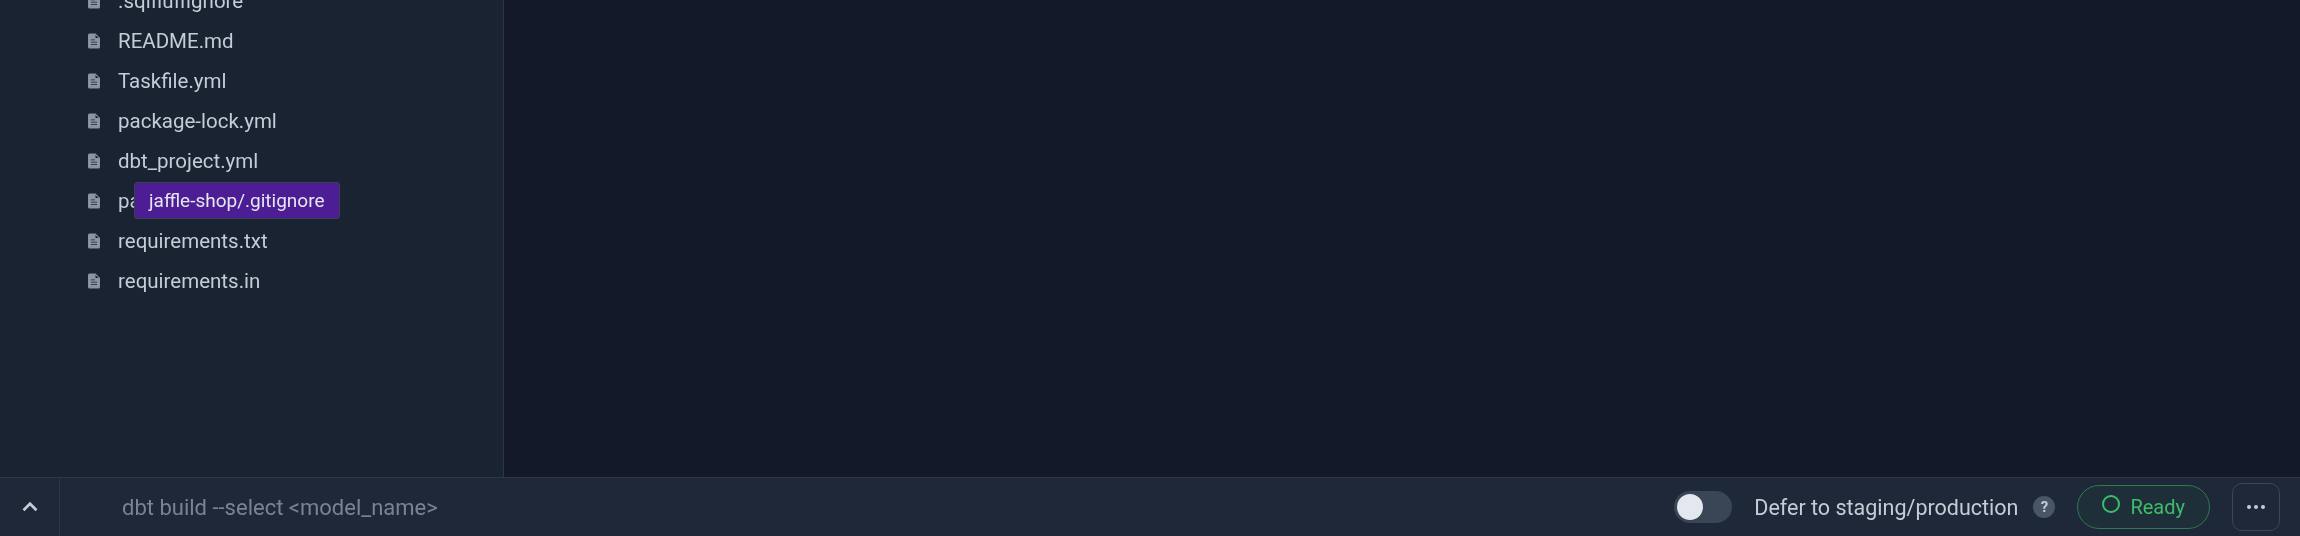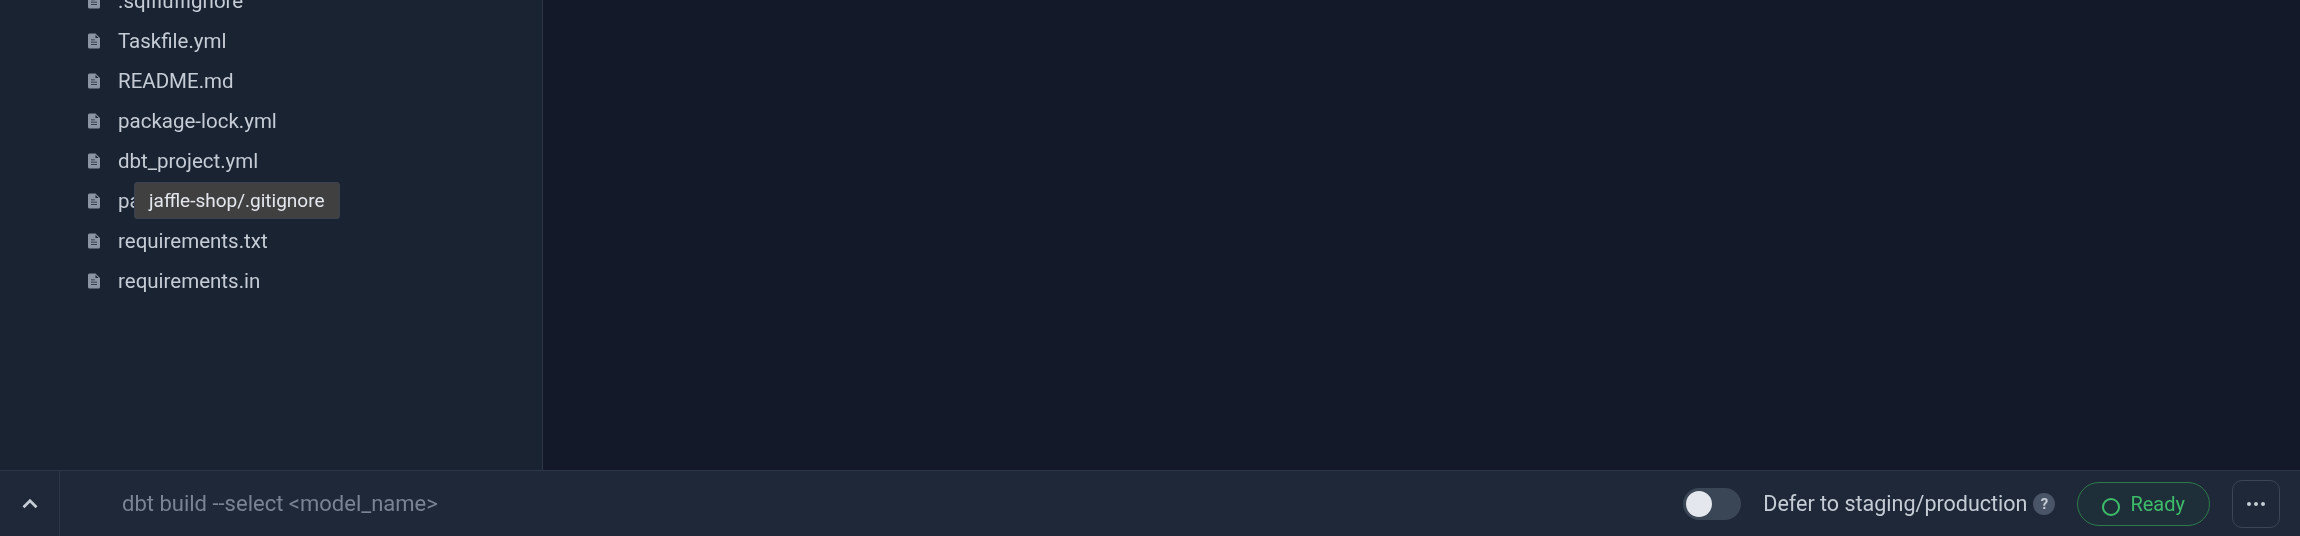--- a/index.html
+++ b/index.html
@@ -19,21 +19,21 @@
       flex-direction: column;
     }
 
     .main-area {
       display: flex;
       flex: 1;
       overflow: hidden;
     }
 
     .sidebar {
-      width: 543px;
+      width: 504px;
       background: #1a2332;
       border-right: 1px solid #2d3646;
       padding-top: 0;
       padding-left: 70px;
       position: relative;
     }
 
     .file-list {
       list-style: none;
     }
@@ -59,38 +59,38 @@
     }
 
     .file-icon svg {
       width: 18px;
       height: 18px;
       fill: #8b94a3;
     }
 
     .tooltip {
       position: absolute;
-      background: #404040;
+      background: #4c1d95;
       color: #e4e8ee;
       padding: 6px 14px;
       font-size: 19px;
       border-radius: 3px;
       white-space: nowrap;
       pointer-events: none;
       z-index: 10;
       border: 1px solid #3a4252;
     }
 
     .editor-area {
       flex: 1;
       background: #14192a;
     }
 
     .bottom-bar {
-      height: 66px;
+      height: 59px;
       background: #1e2838;
       border-top: 1px solid #2d3646;
       display: flex;
       align-items: center;
       padding: 0 20px 0 0;
       gap: 22px;
     }
 
     .expand-button {
       width: 60px;
@@ -147,41 +147,41 @@
       position: absolute;
       top: 3px;
       left: 3px;
     }
 
     .defer-label {
       font-size: 21.5px;
       color: #c5ccd6;
       display: flex;
       align-items: center;
-      gap: 6px;
+      gap: 15px;
       justify-content: space-between;
     }
 
     .help-icon {
       width: 22px;
       height: 22px;
       border-radius: 50%;
       background: #4a5568;
       display: inline-flex;
       align-items: center;
       justify-content: center;
       font-size: 15px;
       color: #c5ccd6;
       font-weight: bold;
       cursor: pointer;
     }
 
     .status-badge {
       display: flex;
-      align-items: flex-end;
+      align-items: flex-start;
       gap: 10px;
       padding: 9px 24px;
       border: 1.5px solid #2d7a4d;
       border-radius: 22px;
       font-size: 20px;
       color: #3dbc6a;
       background: rgba(45, 122, 77, 0.1);
     }
 
     .status-circle {
@@ -219,29 +219,29 @@
             </svg>
         </span>
         <span>.sqlfluffignore</span>
       </li>
       <li class="file-item">
         <span class="file-icon">
           <svg viewBox="0 0 24 24">
               <path d="M14 2H6a2 2 0 0 0-2 2v16a2 2 0 0 0 2 2h12a2 2 0 0 0 2-2V8l-6-6zm0 2l4 4h-4V4zM8 13h8v1H8v-1zm0 3h8v1H8v-1zm0-6h5v1H8v-1z"></path>
             </svg>
         </span>
+        <span>README.md</span>
+      </li>
+      <li class="file-item">
+        <span class="file-icon">
+          <svg viewBox="0 0 24 24">
+              <path d="M14 2H6a2 2 0 0 0-2 2v16a2 2 0 0 0 2 2h12a2 2 0 0 0 2-2V8l-6-6zm0 2l4 4h-4V4zM8 13h8v1H8v-1zm0 3h8v1H8v-1zm0-6h5v1H8v-1z"></path>
+            </svg>
+        </span>
         <span>Taskfile.yml</span>
-      </li>
-      <li class="file-item">
-        <span class="file-icon">
-          <svg viewBox="0 0 24 24">
-              <path d="M14 2H6a2 2 0 0 0-2 2v16a2 2 0 0 0 2 2h12a2 2 0 0 0 2-2V8l-6-6zm0 2l4 4h-4V4zM8 13h8v1H8v-1zm0 3h8v1H8v-1zm0-6h5v1H8v-1z"></path>
-            </svg>
-        </span>
-        <span>README.md</span>
       </li>
       <li class="file-item">
         <span class="file-icon">
           <svg viewBox="0 0 24 24">
               <path d="M14 2H6a2 2 0 0 0-2 2v16a2 2 0 0 0 2 2h12a2 2 0 0 0 2-2V8l-6-6zm0 2l4 4h-4V4zM8 13h8v1H8v-1zm0 3h8v1H8v-1zm0-6h5v1H8v-1z"></path>
             </svg>
         </span>
         <span>package-lock.yml</span>
       </li>
       <li class="file-item">

